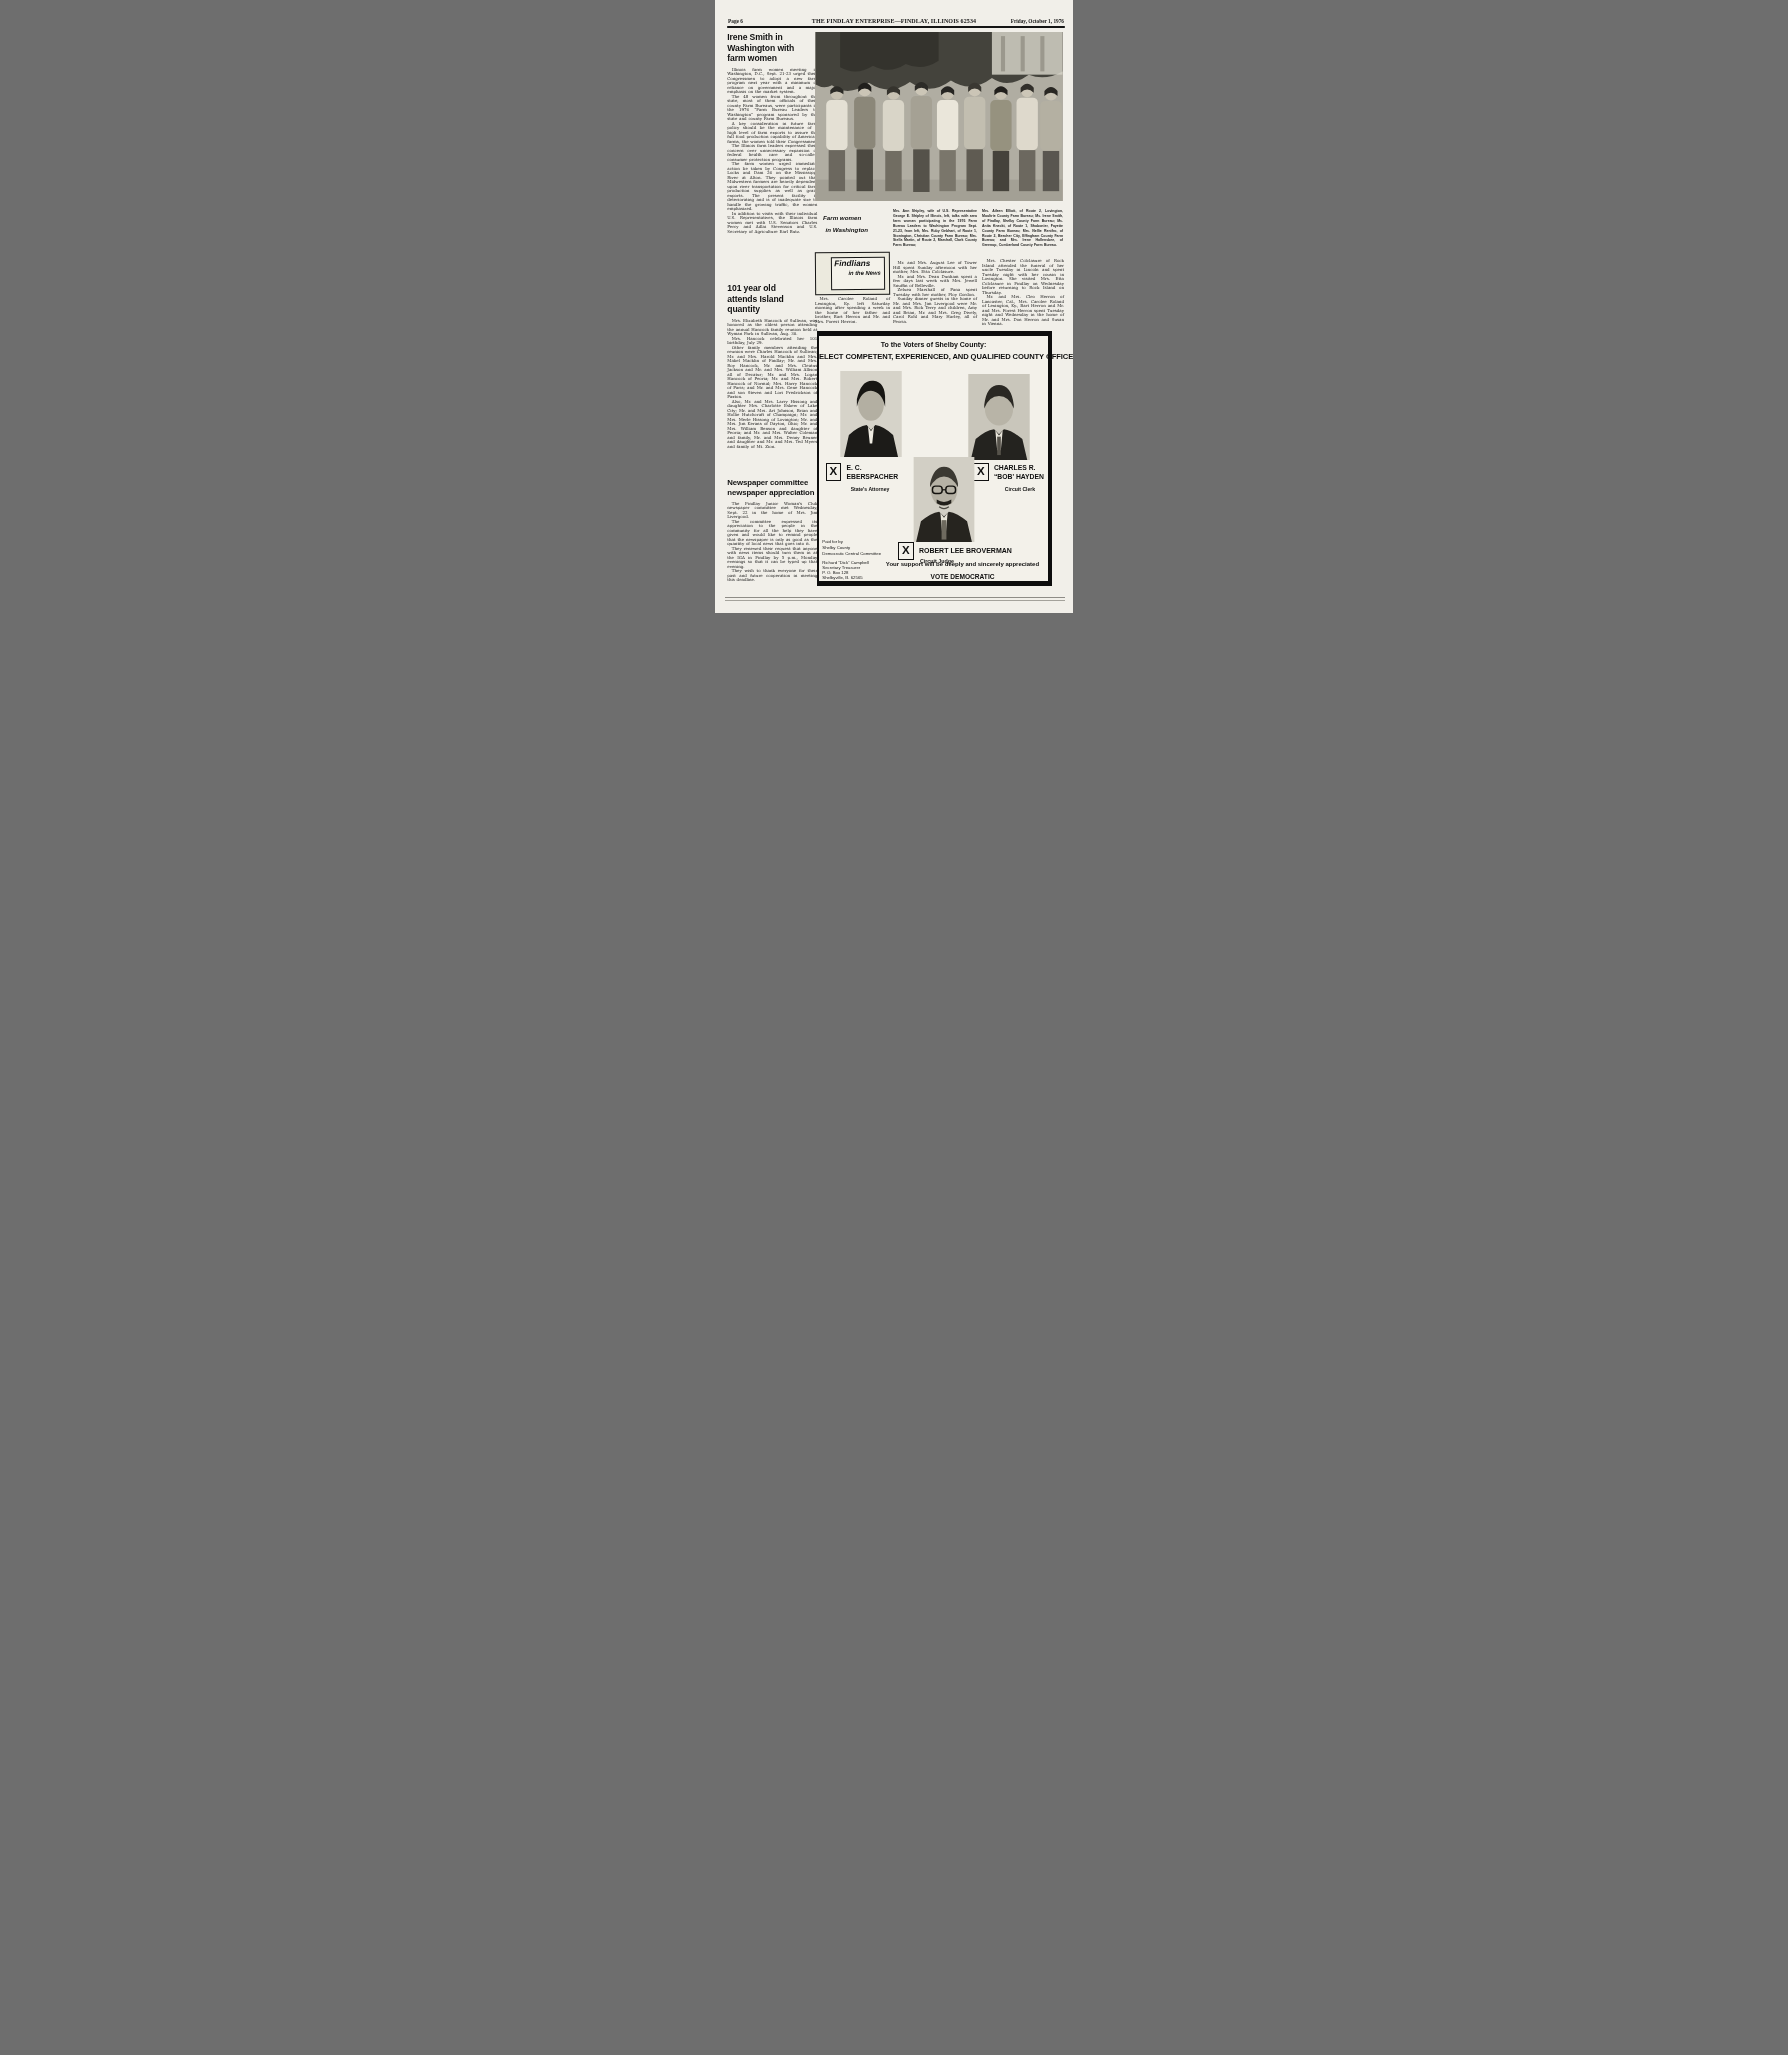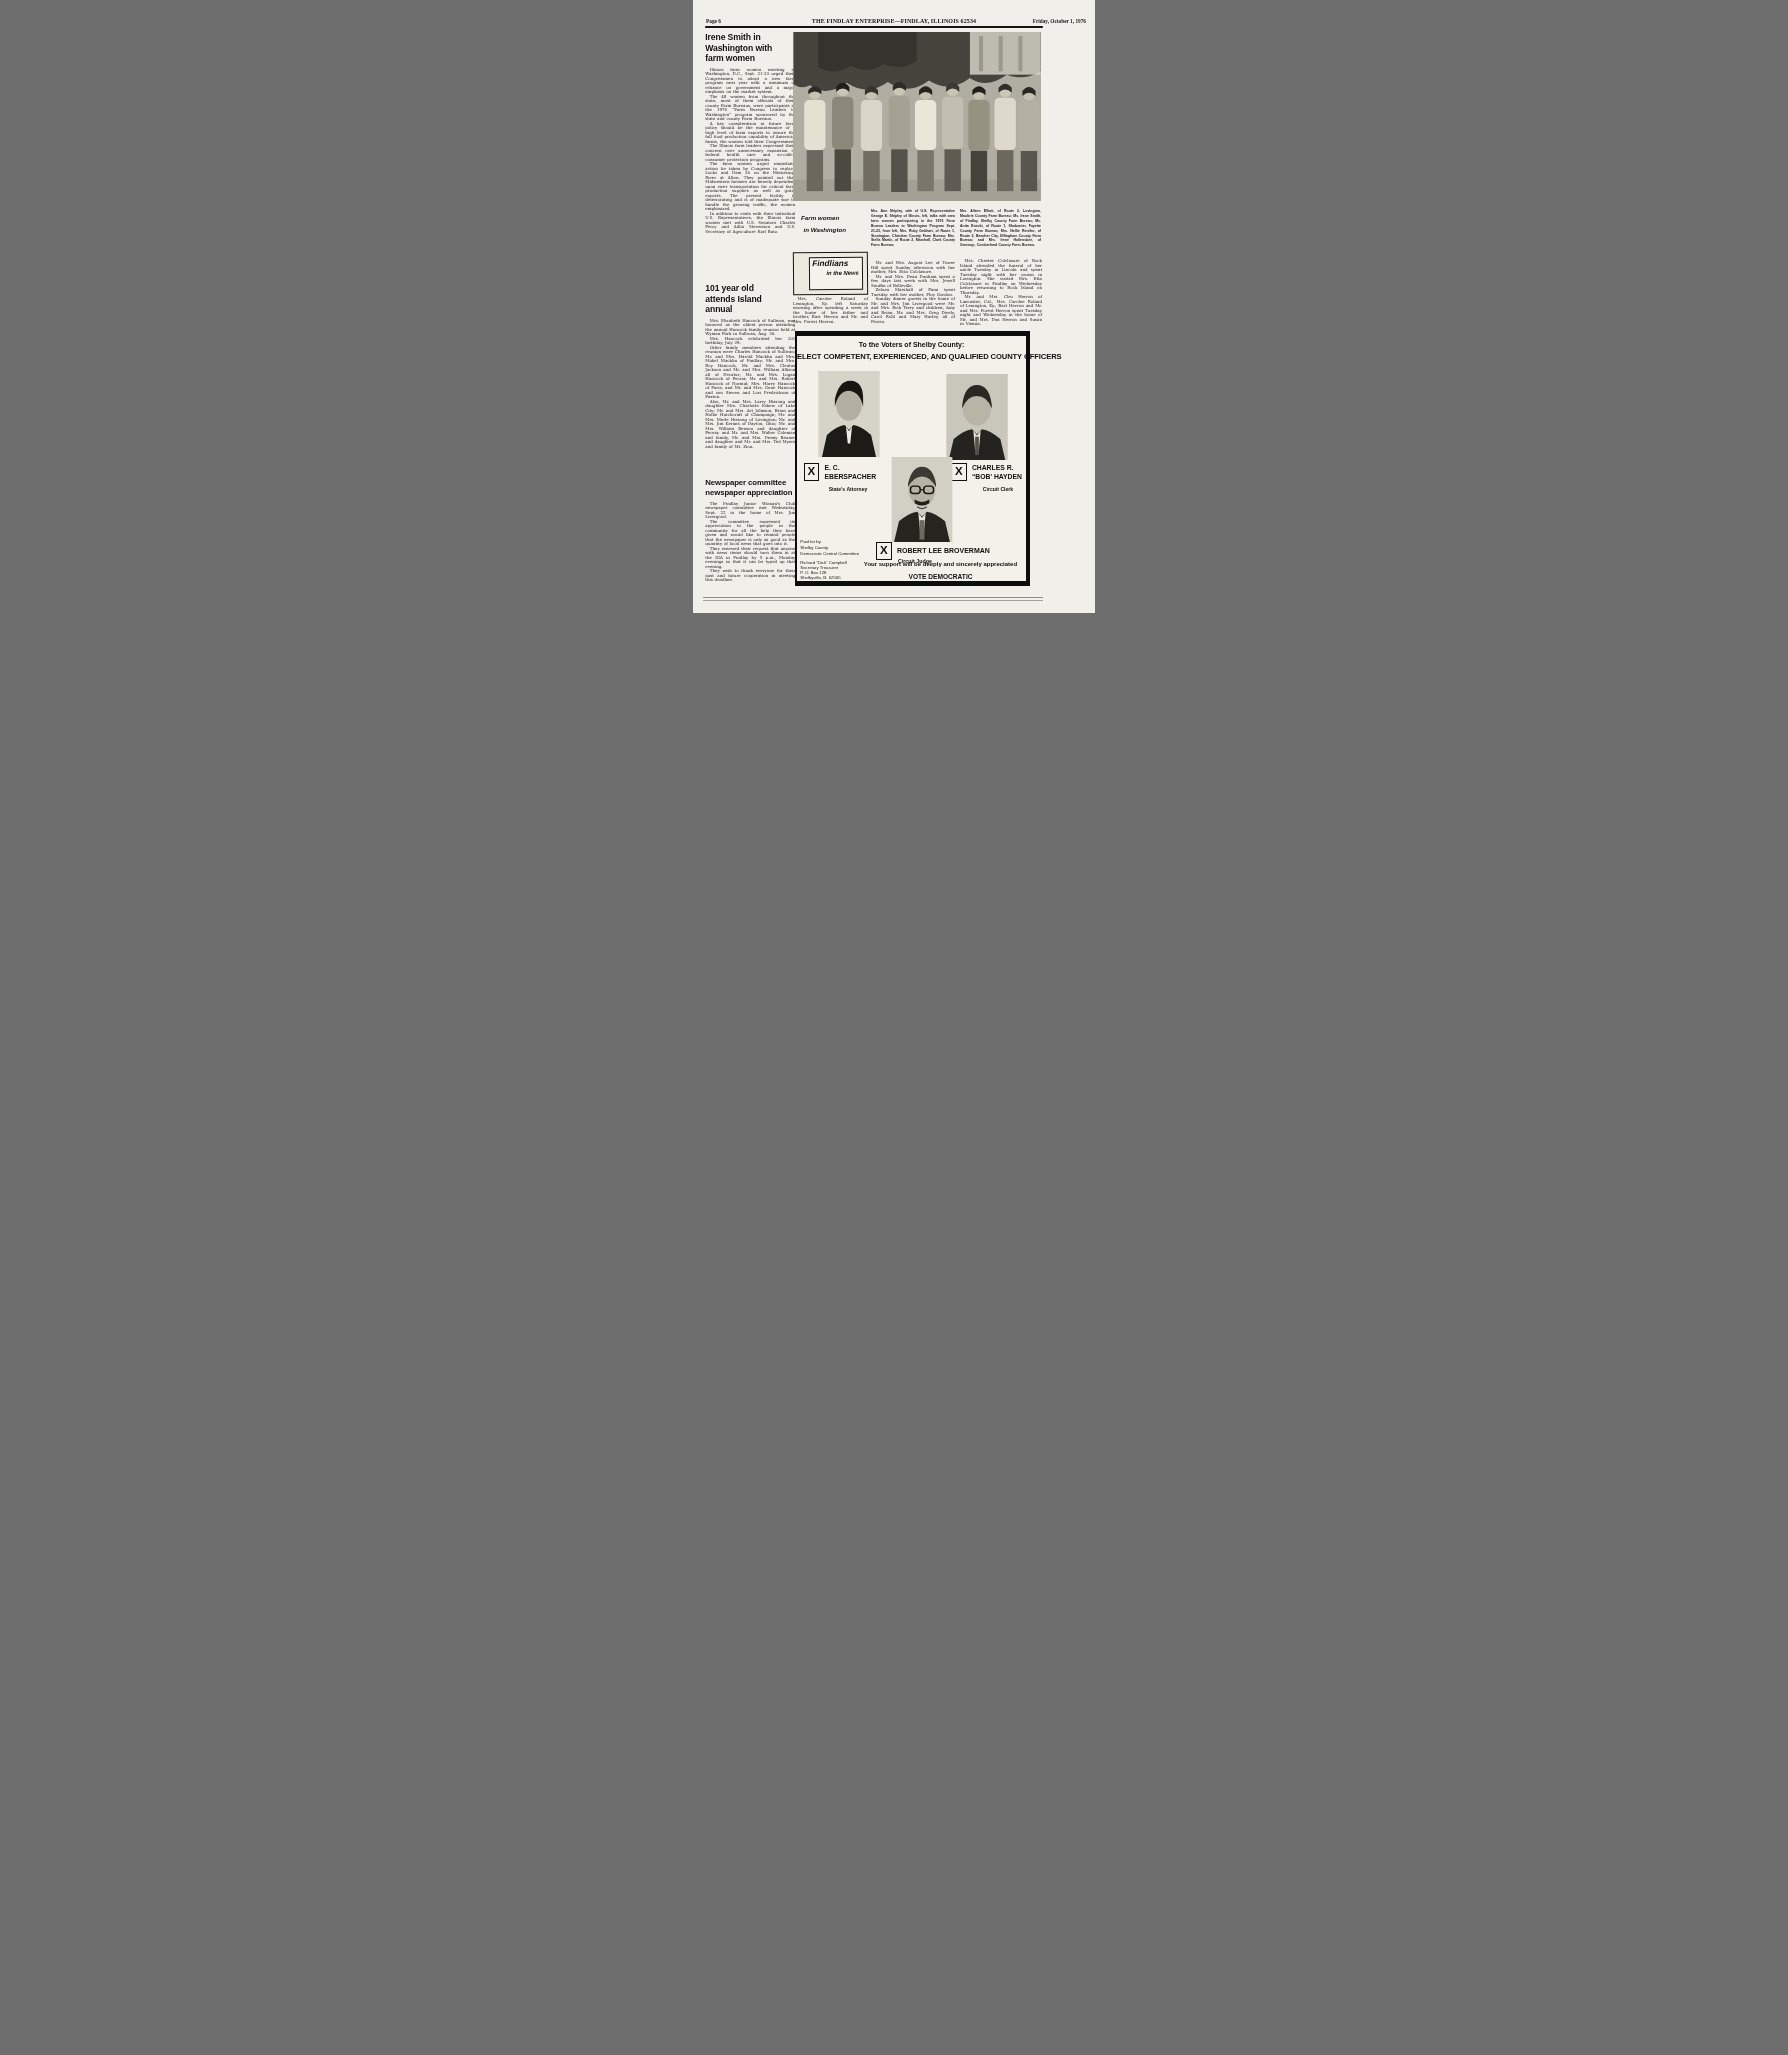--- a/index.html
+++ b/index.html
@@ -1,17 +1,17 @@
 <!DOCTYPE html>
 <html style="font-size:6.6px"><head>
 <meta charset="utf-8">
 <style>
   html,body{margin:0;padding:0;background:#6e6e6e;}
   .page{position:relative;width:358px;height:613px;margin:0 auto;background:#f1efe9;
-        color:#1b1b1b;font-family:"DejaVu Serif",serif;overflow:hidden;padding-left:44px;}
+        color:#1b1b1b;font-family:"DejaVu Serif",serif;overflow:hidden;}
   .abs{position:absolute;}
   
   .hdr{font-family:"Liberation Serif",serif;font-weight:700;font-size:5.3px;color:#151515;}
   .masthead{font-size:6px;letter-spacing:0.1px;}
   .hdr-rule{height:2.1px;background:#141414;border-radius:0.8px;}
   
   .headline{font-family:"Liberation Sans",sans-serif;font-weight:700;color:#111;
             font-size:8.6px;line-height:10.7px;letter-spacing:-0.1px;margin:0 0 3.7px 0;}
   .headline.small{font-size:7.8px;line-height:10px;}
   .headline span{display:block;}
@@ -80,21 +80,21 @@
     <p>A key consideration in future farm policy should be the maintenance of a high level of farm exports to assure the full food production capability of American farms, the women told their Congressmen.</p>
     <p>The Illinois farm leaders expressed their concern over unnecessary expansion of federal health care and so-called consumer protection programs.</p>
     <p>The farm women urged immediate action be taken by Congress to replace Locks and Dam 26 on the Mississippi River at Alton. They pointed out that Midwestern farmers are heavily dependent upon river transportation for critical farm production supplies as well as grain exports. The present facility is deteriorating and is of inadequate size to handle the growing traffic, the women emphasized.</p>
     <p>In addition to visits with their individual U.S. Representatives, the Illinois farm women met with U.S. Senators Charles Percy and Adlai Stevenson and U.S. Secretary of Agriculture Earl Butz.</p>
   </div>
 
   <div class="abs body-col" style="left:12.3px;top:283px;width:90px;">
     <h2 class="headline">
       <span>101 year old</span>
       <span>attends Island</span>
-      <span>annual</span>
+      <span>quantity</span>
     </h2>
     <p>Mrs. Elizabeth Hancock of Sullivan, was honored as the oldest person attending the annual Hancock family reunion held at Wyman Park in Sullivan, Aug. 30.</p>
     <p>Mrs. Hancock celebrated her 101 birthday, July 29.</p>
     <p>Other family members attending the reunion were Charles Hancock of Sullivan; Mr. and Mrs. Harold Macklin and Mrs. Mabel Macklin of Findlay; Mr. and Mrs. Roy Hancock, Mr. and Mrs. Cleatus Jackson and Mr. and Mrs. William Allison all of Decatur; Mr. and Mrs. Logan Hancock of Peoria; Mr. and Mrs. Robert Hancock of Normal; Mrs. Harry Hancock of Paris; and Mr. and Mrs. Gene Hancock and son Steven and Lori Fredrickson of Paxton.</p>
     <p>Also, Mr. and Mrs. Larry Hissong and daughter Mrs. Charlotte Eskew of Lake City; Mr. and Mrs. Art Johnson, Brian and Hollie Hutchcraft of Champaign; Mr. and Mrs. Merle Hissong of Lovington; Mr. and Mrs. Jim Kerans of Dayton, Ohio; Mr. and Mrs. William Benson and daughter of Peoria; and Mr. and Mrs. Walter Coleman and family, Mr. and Mrs. Denny Beuner and daughter and Mr. and Mrs. Ted Myers and family of Mt. Zion.</p>
   </div>
 
   <div class="abs body-col" style="left:12.3px;top:478px;width:90px;">
     <h2 class="headline small">
       <span>Newspaper committee</span>

